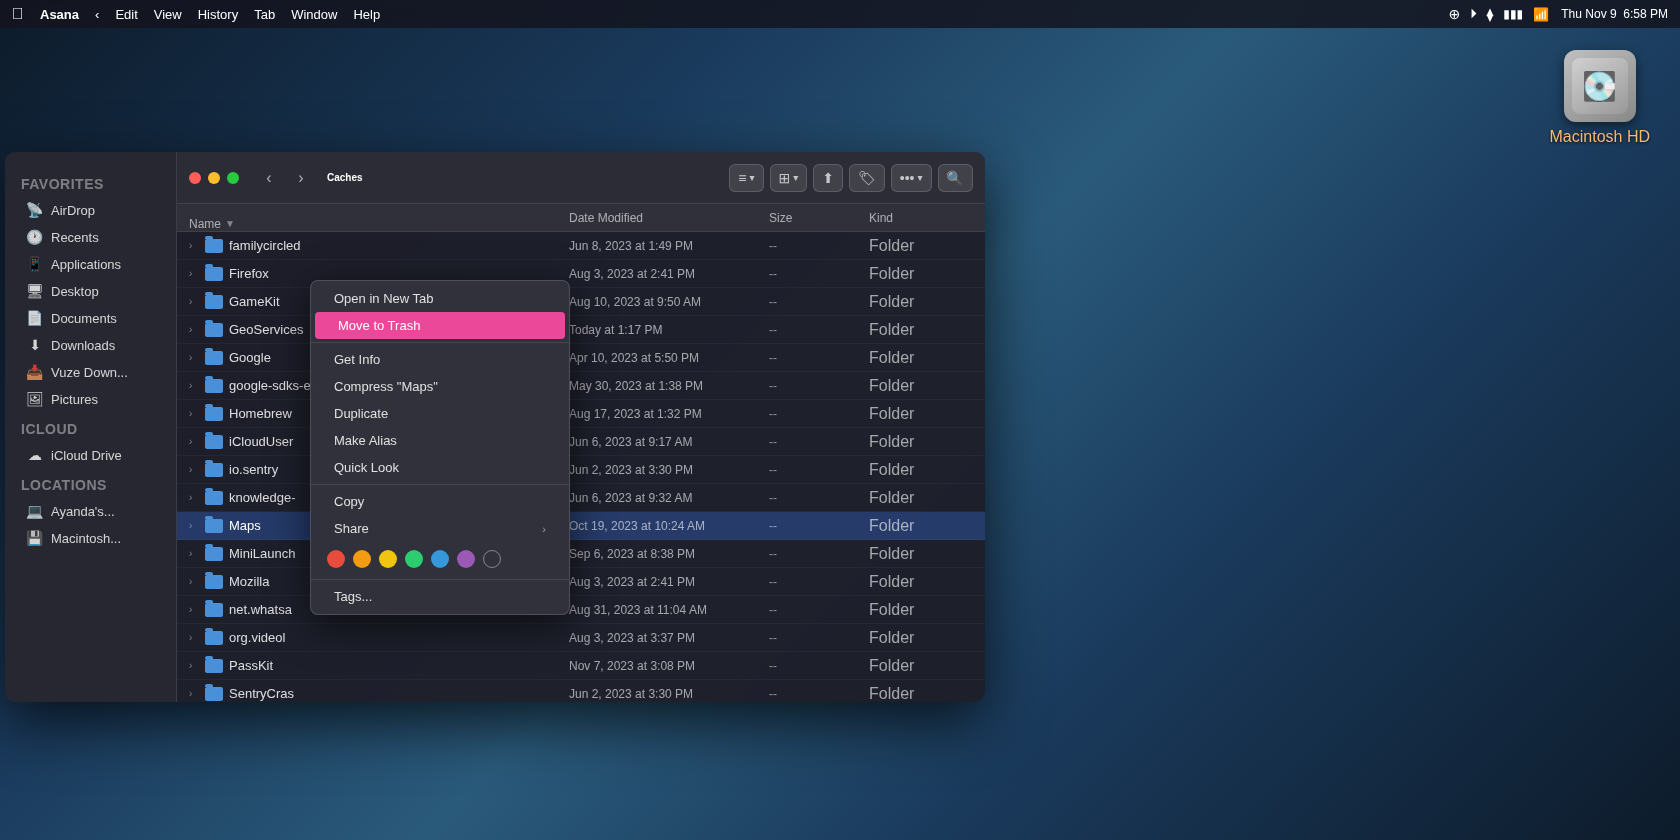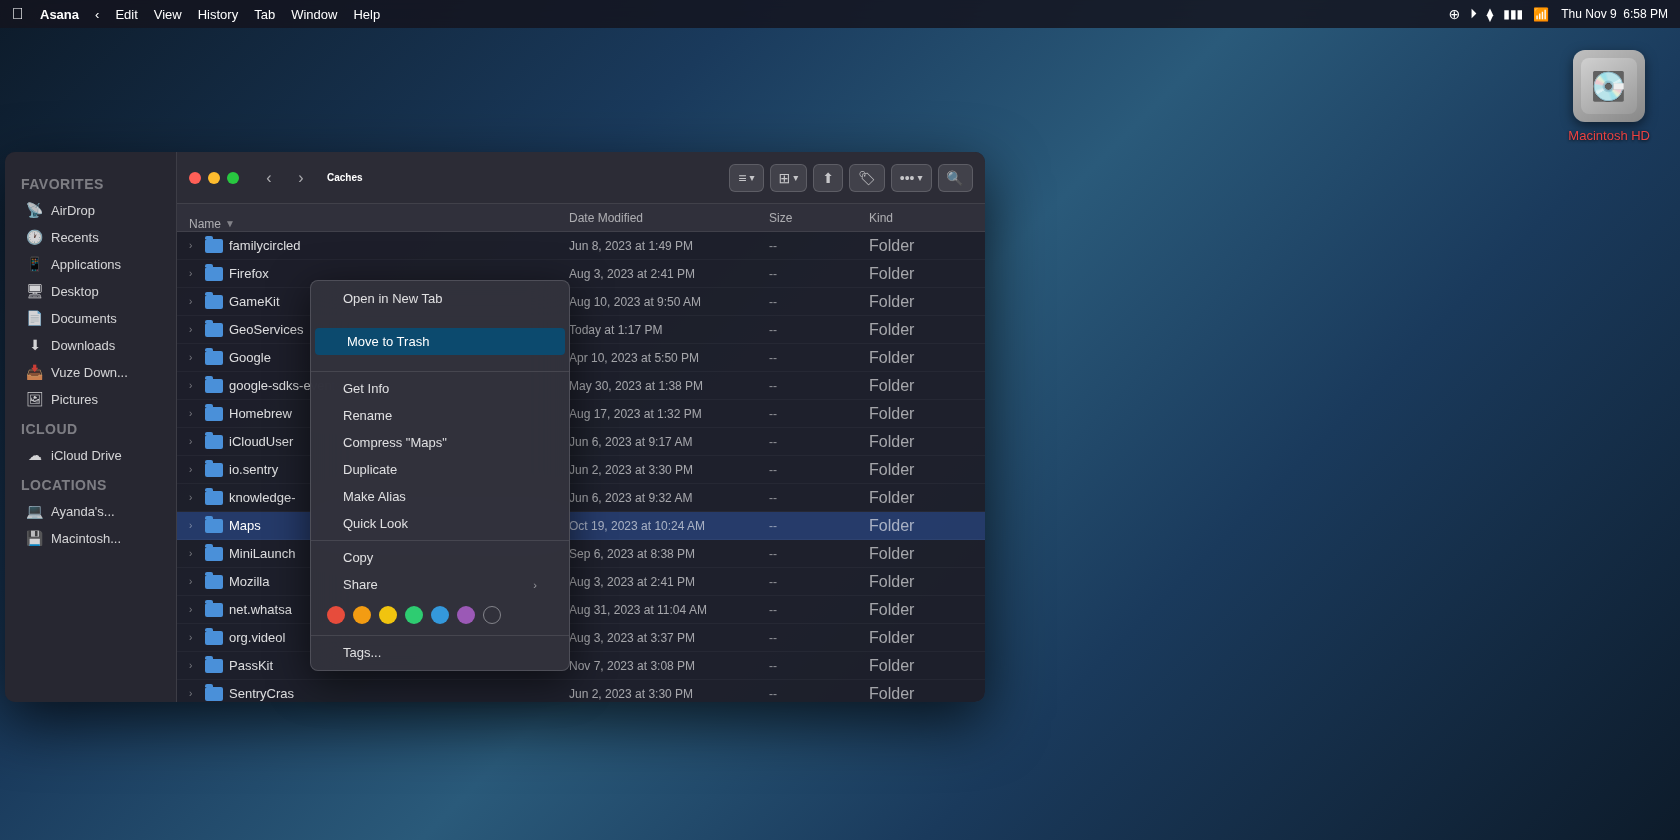--- a/index.html
+++ b/index.html
@@ -87,22 +87,22 @@
       content: '';
       position: absolute;
       top: 8px;
       left: 8px;
       right: 8px;
       bottom: 8px;
       border-radius: 8px;
       background: linear-gradient(145deg, #d0d0d0, #999);
     }
     .desktop-icon-label {
-      color: #ef4444;
-      font-size: 13px;
+      color: #fdba74;
+      font-size: 16px;
       text-shadow: 0 1px 3px rgba(0,0,0,0.8);
       text-align: center;
     }
 
     
     .finder-window {
       position: absolute;
       top: 152px;
       left: 5px;
       width: 980px;
@@ -306,33 +306,33 @@
       width: 260px;
       background: rgba(50,50,60,0.97);
       border: 1px solid rgba(255,255,255,0.15);
       border-radius: 8px;
       box-shadow: 0 10px 40px rgba(0,0,0,0.6);
       z-index: 200;
       padding: 4px 0;
       backdrop-filter: blur(20px);
     }
     .ctx-item {
-      padding: 6px 32px;
+      padding: 6px 23px;
       font-size: 13px;
       color: rgba(255,255,255,0.85);
       cursor: pointer;
       display: flex;
       align-items: center;
       justify-content: space-between;
     }
     .ctx-item.highlighted {
-      background: #0c4a6e;
+      background: #ec4899;
       color: white;
       border-radius: 4px;
-      margin: 16px 4px;
+      margin: 0 4px;
     }
     .ctx-separator {
       height: 1px;
       background: rgba(255,255,255,0.1);
       margin: 3px 0;
     }
     .ctx-chevron {
       color: rgba(255,255,255,0.5);
       font-size: 11px;
     }
@@ -644,23 +644,20 @@
       <span>Open in New Tab</span>
     </div>
     <div class="ctx-item highlighted">
       <span>Move to Trash</span>
     </div>
     <div class="ctx-separator"></div>
     <div class="ctx-item">
       <span>Get Info</span>
     </div>
     <div class="ctx-item">
-      <span>Rename</span>
-    </div>
-    <div class="ctx-item">
       <span>Compress "Maps"</span>
     </div>
     <div class="ctx-item">
       <span>Duplicate</span>
     </div>
     <div class="ctx-item">
       <span>Make Alias</span>
     </div>
     <div class="ctx-item">
       <span>Quick Look</span>

